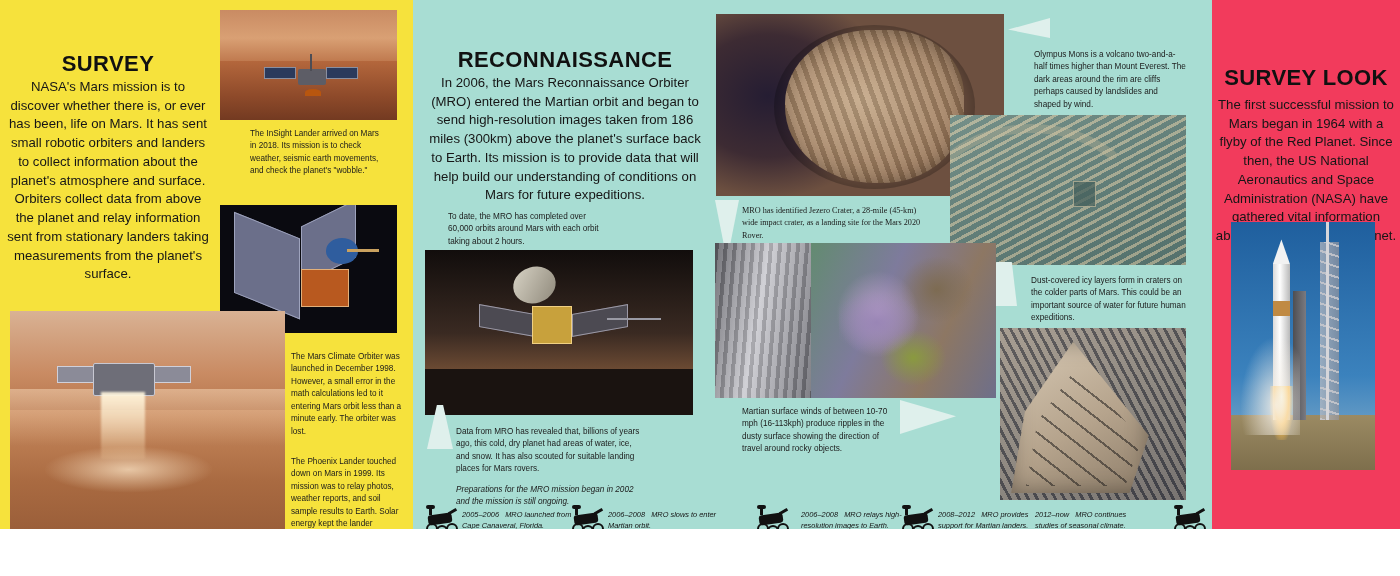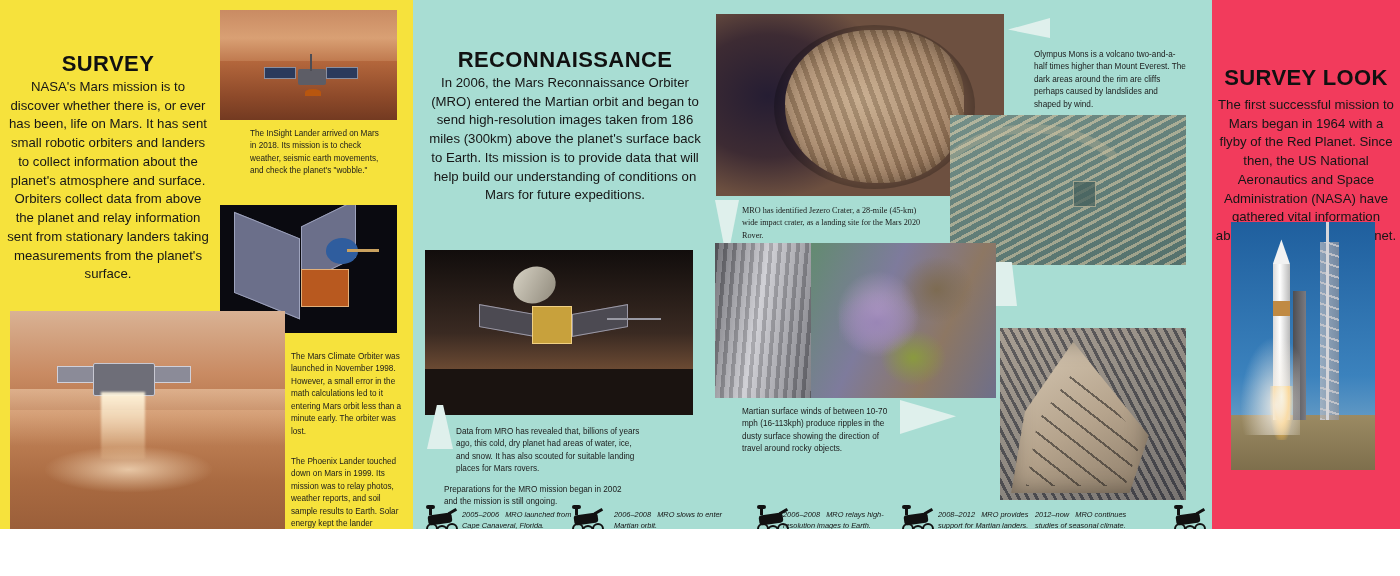--- a/index.html
+++ b/index.html
@@ -66,21 +66,21 @@
   }
   .cap-center { text-align: center; }
 
   .cap-mars-similar { left: 20px;  top: 230px; width: 176px; }
   .cap-insight      { left: 250px; top: 128px; width: 132px; }
   .cap-climate      { left: 291px; top: 351px; width: 112px; }
   .cap-phoenix      { left: 291px; top: 456px; width: 115px; }
 
   .cap-orbits       { left: 448px; top: 211px; width: 160px; }
   .cap-data         { left: 456px; top: 426px; width: 185px; }
-  .cap-prep         { left: 444px; top: 484px; width: 190px; }
+  .cap-prep         { left: 456px; top: 484px; width: 190px; font-style: italic; }
 
   .cap-olympus      { left: 1034px;top: 49px;  width: 152px; }
   .cap-jezero       { left: 742px; top: 205px; width: 186px; font-family: Liberation Serif, serif; }
   .cap-dust         { left: 1031px;top: 275px; width: 156px; }
   .cap-winds        { left: 742px; top: 406px; width: 150px; }
 
   
   .img {
     position: absolute;
     overflow: hidden;
@@ -456,38 +456,39 @@
   </div>
   <div class="cap cap-insight">The InSight Lander arrived on Mars in 2018. Its mission is to check weather, seismic earth movements, and check the planet's "wobble."</div>
 
   <div class="img img-mro-art">
     <div class="mroA-wing1"></div>
     <div class="mroA-wing2"></div>
     <div class="mroA-bus"></div>
     <div class="mroA-dish"></div>
     <div class="mroA-boom"></div>
   </div>
-  <div class="cap cap-climate">The Mars Climate Orbiter was launched in November 1998. However, a small error in the math calculations led to it entering Mars orbit less than a minute early. The orbiter was lost.</div>
+  <div class="cap cap-climate">The Mars Climate Orbiter was launched in December 1998. However, a small error in the math calculations led to it entering Mars orbit less than a minute early. The orbiter was lost.</div>
   <div class="cap cap-phoenix">The Phoenix Lander touched down on Mars in 1999. Its mission was to relay photos, weather reports, and soil sample results to Earth. Solar energy kept the lander powered for over one Martian year (23 Earth months) until a dust storm put it out of action.</div>
 
   <div class="img img-descent">
     <div class="sky desc-sky"></div>
     <div class="ground desc-ground"></div>
     <div class="desc-haze"></div>
     <div class="desc-wingL"></div>
     <div class="desc-wingR"></div>
     <div class="desc-lander"></div>
     <div class="desc-plume"></div>
     <div class="desc-dust"></div>
   </div>
 
   <div class="panel panel-recon"></div>
 
   <div class="heading h-recon">RECONNAISSANCE</div>
   <div class="lead lead-recon">In 2006, the Mars Reconnaissance Orbiter (MRO) entered the Martian orbit and began to send high-resolution images taken from 186 miles (300km) above the planet's surface back to Earth. Its mission is to provide data that will help build our understanding of conditions on Mars for future expeditions.</div>
+  <div class="cap cap-orbits">To date, the MRO has completed over 60,000 orbits around Mars with each orbit taking about 2 hours.</div>
 
   <div class="img img-mro">
     <div class="mro-space"></div>
     <div class="mro-surface"></div>
     <div class="mro-panelL"></div>
     <div class="mro-panelR"></div>
     <div class="mro-dish"></div>
     <div class="mro-bus"></div>
     <div class="mro-arm"></div>
   </div>
@@ -502,20 +503,21 @@
   </div>
   <div class="wedge wedge-olympus"></div>
   <div class="cap cap-olympus">Olympus Mons is a volcano two-and-a-half times higher than Mount Everest. The dark areas around the rim are cliffs perhaps caused by landslides and shaped by wind.</div>
 
   <div class="img img-icy">
     <div class="icy-bg"></div>
     <div class="icy-arc"></div>
     <div class="icy-notch"></div>
   </div>
   <div class="wedge wedge-dust"></div>
+  <div class="cap cap-dust">Dust-covered icy layers form in craters on the colder parts of Mars. This could be an important source of water for future human expeditions.</div>
 
   <div class="wedge wedge-jezero"></div>
   <div class="cap cap-jezero">MRO has identified Jezero Crater, a 28-mile (45-km) wide impact crater, as a landing site for the Mars 2020 Rover.</div>
   <div class="img img-jezero">
     <div class="jez-color"></div>
     <div class="jez-grey"></div>
     <div class="jez-delta"></div>
   </div>
 
   <div class="cap cap-winds">Martian surface winds of between 10-70 mph (16-113kph) produce ripples in the dusty surface showing the direction of travel around rocky objects.</div>
@@ -555,38 +557,38 @@
   <div class="tl-item" style="left:570px;">
     <div class="tl-rover">
       <div class="rv-head"></div>
         <div class="rv-mast"></div>
         <div class="rv-body"></div>
       <div class="rv-arm"></div>
         <div class="rv-w1"></div>
         <div class="rv-w2"></div>
         <div class="rv-w3"></div>
     </div>
-    <div class="tl-text" style="left:44px;font-style:italic;">
+    <div class="tl-text" style="left:38px;font-style:italic;">
       <span>2006–2008</span>
       <span>&nbsp;</span>
       <span>MRO slows to enter Martian orbit.</span>
     </div>
   </div>
 
   <div class="tl-item" style="left:755px;">
     <div class="tl-rover">
       <div class="rv-head"></div>
         <div class="rv-mast"></div>
         <div class="rv-body"></div>
       <div class="rv-arm"></div>
         <div class="rv-w1"></div>
         <div class="rv-w2"></div>
         <div class="rv-w3"></div>
     </div>
-    <div class="tl-text" style="left:28px;">
+    <div class="tl-text" style="left:46px;">
       <span>2006–2008</span>
       <span>&nbsp;</span>
       <span>MRO relays high-resolution images to Earth.</span>
     </div>
   </div>
 
   <div class="tl-item" style="left:900px;">
     <div class="tl-rover">
       <div class="rv-head"></div>
         <div class="rv-mast"></div>

